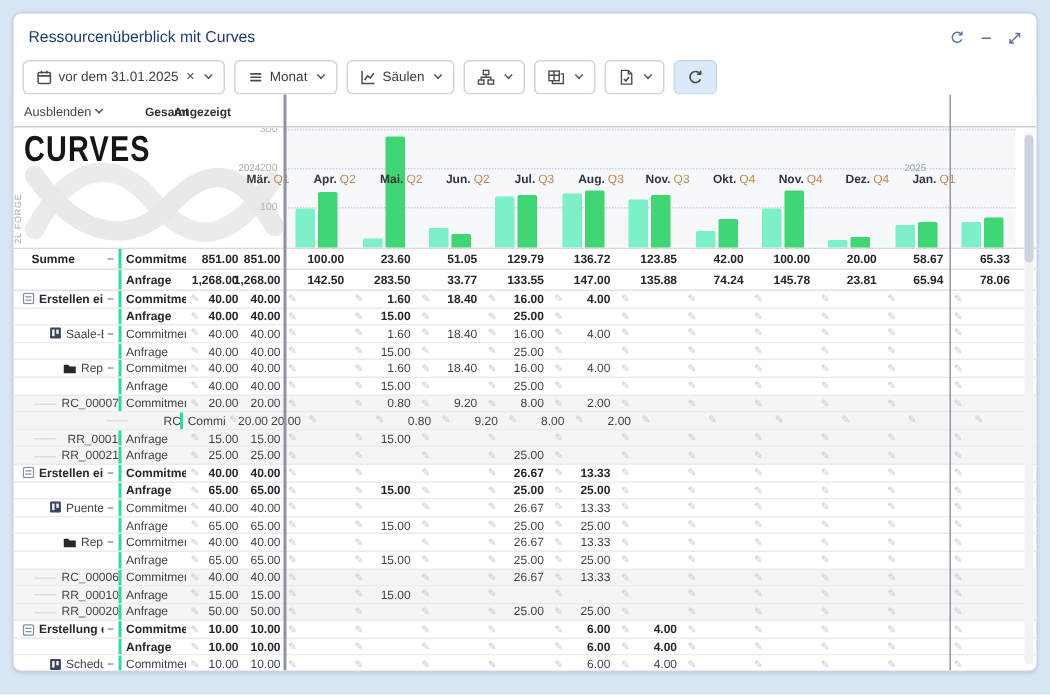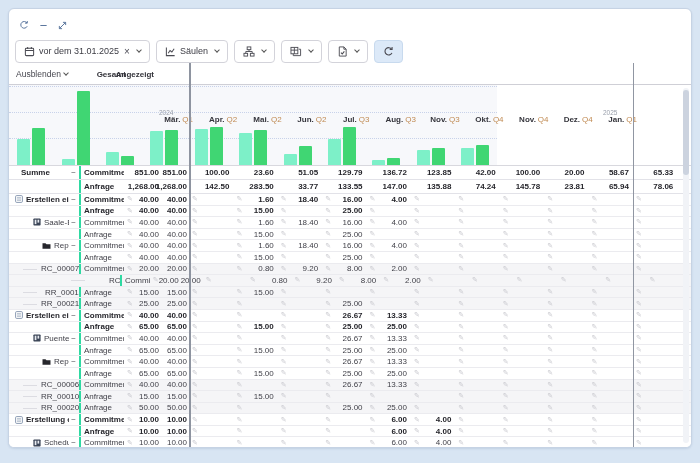--- a/index.html
+++ b/index.html
@@ -59,20 +59,21 @@
 .mainsep{position:absolute;top:0;bottom:0;left:180px;width:2px;background:#8e94a0;z-index:4;}
 .yearsep{position:absolute;top:0;bottom:0;left:624.4px;width:1px;background:#9096a2;z-index:4;}
 .vscroll{position:absolute;right:2px;top:25px;bottom:4px;width:6px;background:#f1f3f7;border-radius:3px;z-index:6;}
 .vthumb{width:6px;height:85px;background:#ccd3df;border-radius:3px;margin-top:2px;}
 </style>
 </head>
 <body>
 
 <div class="card">
   <div class="chead">
+    <div class="title">Ressourcenüberblick mit Curves</div>
     <div class="winicons">
       <span>
           <svg width="10" height="10" viewBox="0 0 12 12" stroke="#5c779e" stroke-width="1.2" fill="none">
             <path d="M9.8 7.5A4 4 0 1 1 9.5 3.6"></path>
             <path d="M9.9 1.2v2.6H7.3"></path>
           </svg>
         </span>
       <span>
           <svg width="9" height="9" viewBox="0 0 10 10" stroke="#5c779e" stroke-width="1.2">
             <path d="M1.5 5h7"></path>
@@ -89,20 +90,29 @@
   <div class="toolbar" id="toolbar">
       <div class="btn">
         <span style="display:inline-flex">
           <svg width="11" height="11" viewBox="0 0 12 12" fill="none" stroke="#4a4a52" stroke-width="1.1">
             <rect x="1.5" y="2.5" width="9" height="8" rx="1"></rect>
             <path d="M1.5 5h9M4 1.2v2M8 1.2v2"></path>
           </svg>
         </span>
         <span>vor dem 31.01.2025</span>
         <span class="x">×</span>
+        <span class="chev"></span>
+      </div>
+      <div class="btn">
+        <span style="display:inline-flex">
+          <svg width="11" height="11" viewBox="0 0 12 12" stroke="#4a4a52" stroke-width="1.2" fill="none">
+            <path d="M2 3.5h8M2 6h8M2 8.5h8"></path>
+          </svg>
+        </span>
+        <span>Monat</span>
         <span class="chev"></span>
       </div>
       <div class="btn">
         <span style="display:inline-flex">
           <svg width="11" height="11" viewBox="0 0 12 12" stroke="#4a4a52" stroke-width="1.1" fill="none">
             <path d="M1.5 1.5v9h9"></path>
             <path d="M3.5 8l2-3 2 1.5 2.5-3.5"></path>
           </svg>
         </span>
         <span>Säulen</span>
@@ -169,20 +179,31 @@
           <div class="mhead"><span class="mn">Nov.</span><span class="q">Q3</span></div>
           <div class="mhead"><span class="mn">Okt.</span><span class="q">Q4</span></div>
           <div class="mhead"><span class="mn">Nov.</span><span class="q">Q4</span></div>
           <div class="mhead"><span class="mn">Dez.</span><span class="q">Q4</span></div>
           <div class="mhead"><span class="yr">2025</span><span class="mn">Jan.</span><span class="q">Q1</span></div>
         </div>
     </div>
 
     <div class="gbody">
       <div class="chartrow">
+        <div class="logocell" id="logocell">
+          <svg class="wmark" width="180" height="62" viewBox="0 0 180 62" fill="none">
+            <path d="M14 50 C 40 2, 70 4, 92 30 S 140 66, 172 18" stroke="#ececec" stroke-width="13" stroke-linecap="round"></path>
+            <path d="M14 14 C 45 58, 80 60, 104 34 S 150 6, 174 48" stroke="#e9e9e9" stroke-width="13" stroke-linecap="round"></path>
+          </svg>
+          <div class="brand">CURVES</div>
+          <div class="vtext">2L FORGE</div>
+        <div class="ylab" style="bottom: 22px;">100</div>
+            <div class="ylab" style="bottom: 48px;">200</div>
+            <div class="ylab" style="bottom: 74px;">300</div>
+          </div>
         <div class="chartzone" id="chartzone">
             <div class="gline" style="bottom: 26px;"></div>
             <div class="gline" style="bottom: 52px;"></div>
             <div class="gline" style="bottom: 78px;"></div>
             <div class="mcol" style="left: 0px;">
               <div class="bar" style="left: 8.2px; width: 13px; height: 26px; background: rgb(125, 240, 200);"></div>
               <div class="bar" style="left: 23.2px; width: 13px; height: 37.05px; background: rgb(64, 214, 115);"></div>
             </div>
             <div class="mcol" style="left: 44.4px;">
               <div class="bar" style="left: 8.2px; width: 13px; height: 6.136px; background: rgb(125, 240, 200);"></div>

